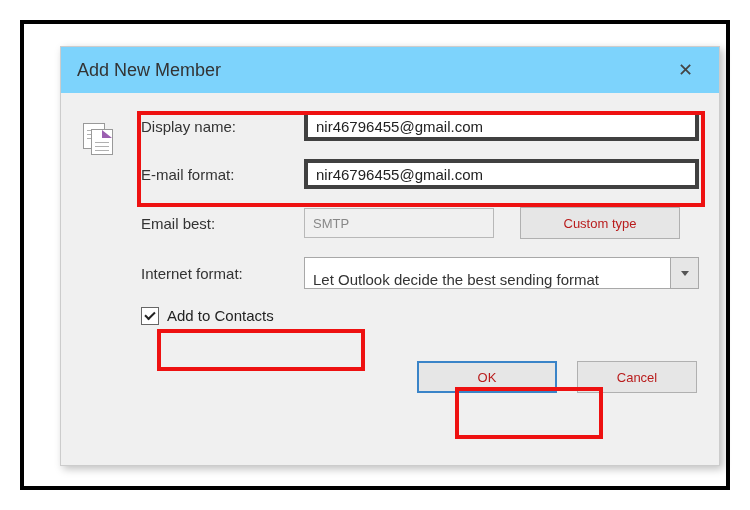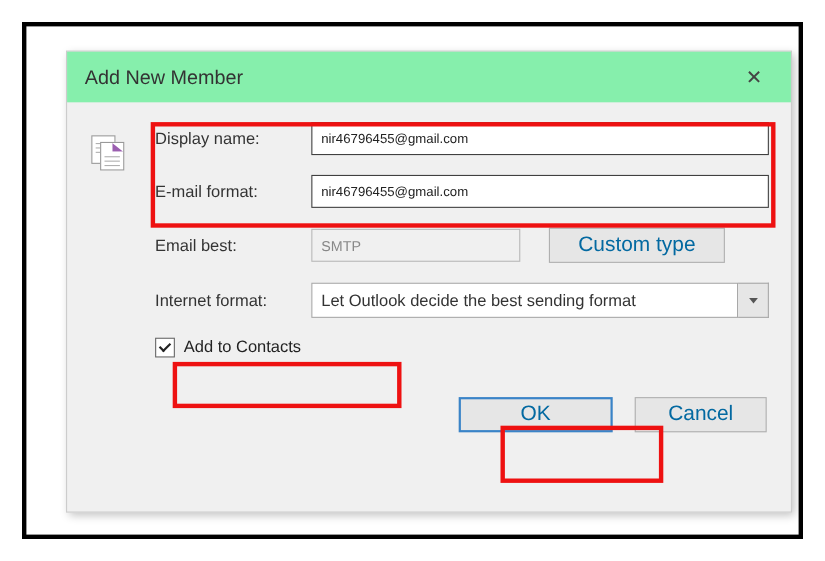--- a/index.html
+++ b/index.html
@@ -27,21 +27,21 @@
     left: 36px;
     top: 22px;
     width: 660px;
     height: 420px;
     background: #f0f0f0;
     border: 1px solid #ccc;
     box-shadow: 3px 3px 8px rgba(0,0,0,0.25);
   }
   .titlebar {
     height: 46px;
-    background: #86efac;
+    background: #7dd3fc;
     display: flex;
     align-items: center;
     justify-content: space-between;
     padding: 0 16px;
     font-size: 18px;
     color: #333;
   }
   .close-x {
     font-size: 18px;
     color: #444;
@@ -91,71 +91,71 @@
   .form {
     margin-left: 60px;
   }
   .row {
     display: flex;
     align-items: center;
     margin-bottom: 18px;
     position: relative;
   }
   .label {
-    width: 142px;
+    width: 163px;
     color: #333;
   }
   .field {
     flex: 1;
   }
   input[type=text].textfield {
     width: 100%;
     height: 30px;
-    border: 1px solid #404040;
+    border: 4px solid #404040;
     background: #fff;
     padding: 2px 8px;
     font-family: inherit;
-    font-size: 12px;
+    font-size: 15px;
     color: #222;
   }
   input[type=text].readonly {
     width: 190px;
     height: 30px;
     border: 1px solid #b8b8b8;
     background: #f0f0f0;
     color: #888;
     padding: 2px 8px;
     font-family: inherit;
     font-size: 13px;
   }
   .btn {
     height: 32px;
     background: #e6e6e6;
     border: 1px solid #b0b0b0;
     padding: 0 20px;
     font-family: inherit;
-    font-size: 19px;
-    color: #0369a1;
+    font-size: 13px;
+    color: #b91c1c;
     cursor: pointer;
   }
   .custom-type-btn {
     width: 160px;
     margin-left: 26px;
   }
   .select-wrap {
     flex: 1;
     display: flex;
   }
   .select {
     flex: 1;
     height: 32px;
     border: 1px solid #a8a8a8;
     background: #fff;
     display: flex;
-    align-items: center;
+    align-items: flex-end;
     padding: 0 8px;
     color: #333;
   }
   .select-btn {
     width: 28px;
     height: 32px;
     border: 1px solid #a8a8a8;
     border-left: none;
     background: #e6e6e6;
     display: flex;

